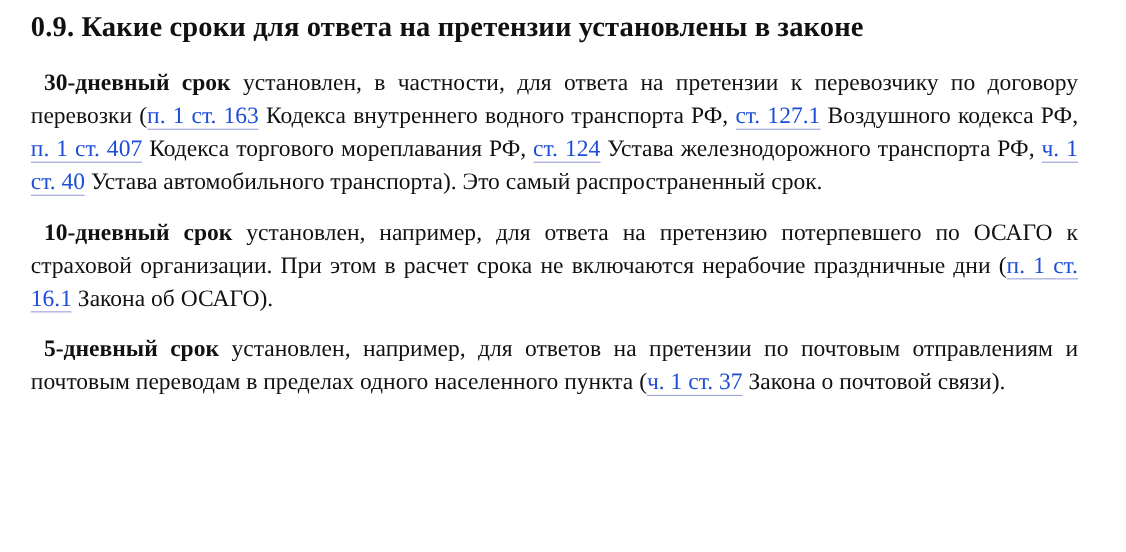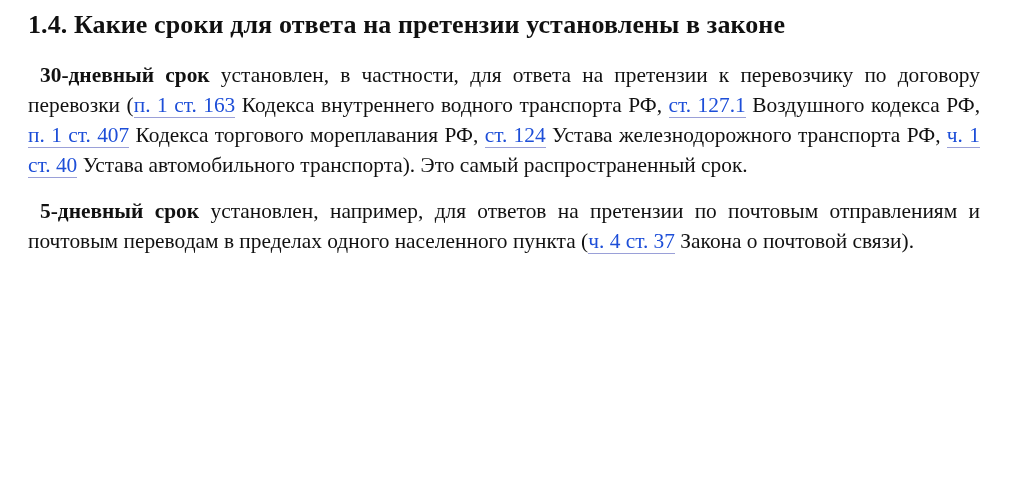--- a/index.html
+++ b/index.html
@@ -44,21 +44,22 @@
     text-decoration: none;
     border-bottom: 1px solid #9aa0d8;
     cursor: pointer;
   }
 </style>
 </head>
 <body>
 
 <div class="page">
 
-  <h2 class="section-title">1.4. Какие сроки для ответа на претензии установлены в законе</h2>
+  <h2 class="section-title">0.9. Какие сроки для ответа на претензии установлены в законе</h2>
 
 
   <p class="para p30"><b class="term">30-дневный срок</b><span> установлен, в частности, для ответа на претензии к перевозчику по договору перевозки (</span><a class="law-link">п. 1 ст. 163</a><span> Кодекса внутреннего водного транспорта РФ, </span><a class="law-link">ст. 127.1</a><span> Воздушного кодекса РФ, </span><a class="law-link">п. 1 ст. 407</a><span> Кодекса торгового мореплавания РФ, </span><a class="law-link">ст. 124</a><span> Устава железнодорожного транспорта РФ, </span><a class="law-link">ч. 1 ст. 40</a><span> Устава автомобильного транспорта). Это самый распространенный срок.</span></p>
 
+  <p class="para p10"><b class="term">10-дневный срок</b><span> установлен, например, для ответа на претензию потерпевшего по ОСАГО к страховой организации. При этом в расчет срока не включаются нерабочие праздничные дни (</span><a class="law-link">п. 1 ст. 16.1</a><span> Закона об ОСАГО).</span></p>
 
-  <p class="para p5"><b class="term">5-дневный срок</b><span> установлен, например, для ответов на претензии по почтовым отправлениям и почтовым переводам в пределах одного населенного пункта (</span><a class="law-link">ч. 4 ст. 37</a><span> Закона о почтовой связи).</span></p>
+  <p class="para p5"><b class="term">5-дневный срок</b><span> установлен, например, для ответов на претензии по почтовым отправлениям и почтовым переводам в пределах одного населенного пункта (</span><a class="law-link">ч. 1 ст. 37</a><span> Закона о почтовой связи).</span></p>
 
 </div>
 
 </body></html>

